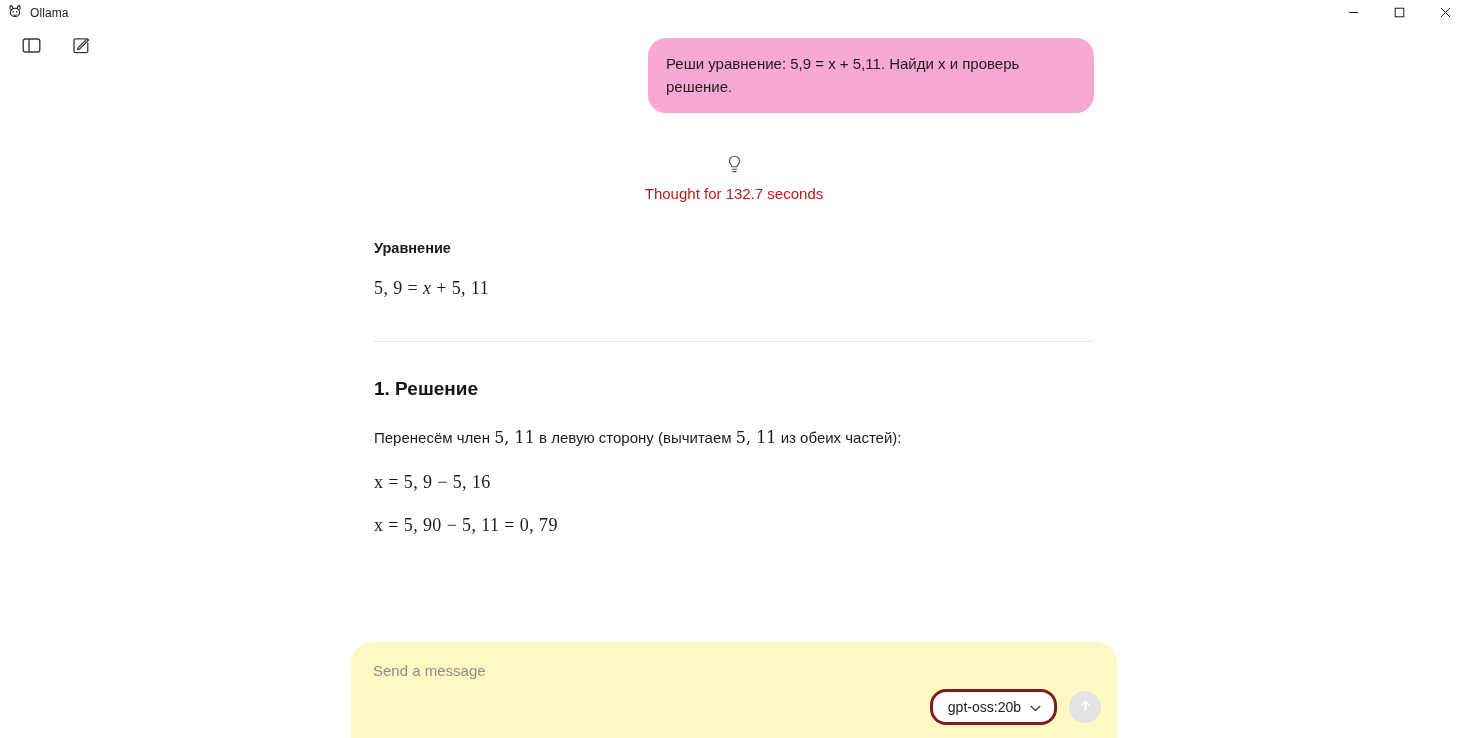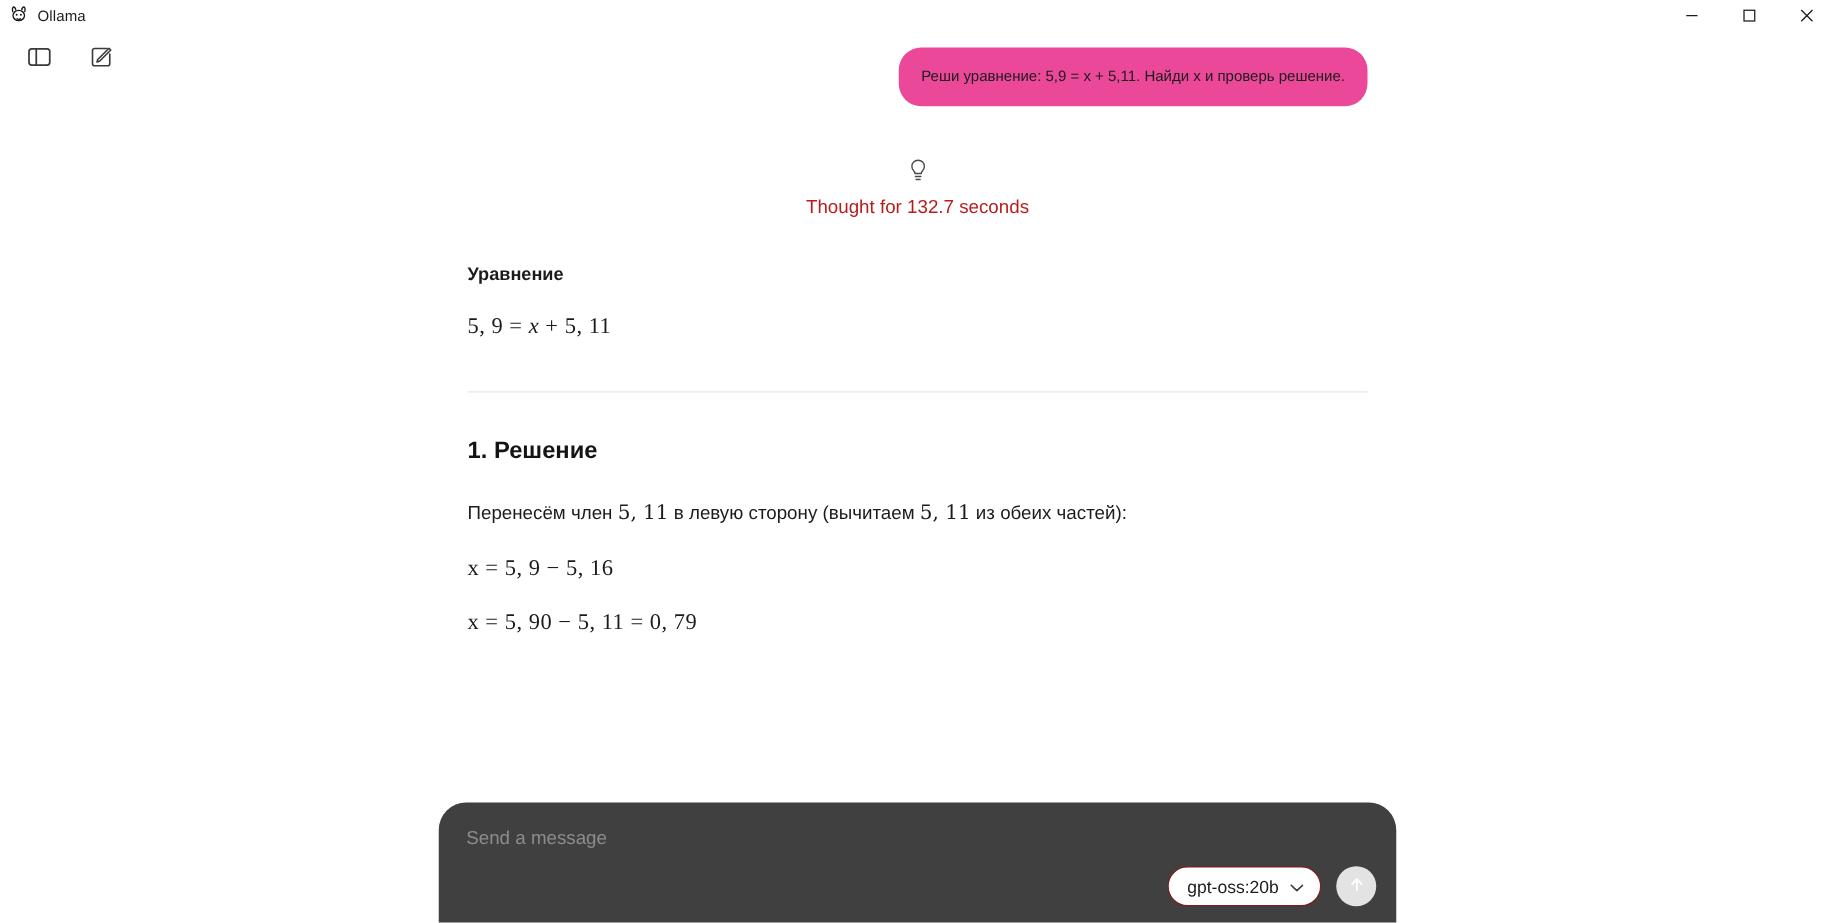--- a/index.html
+++ b/index.html
@@ -84,24 +84,24 @@
     margin: 0 auto;
     padding-top: 14px;
   }
 
   .user-row {
     display: flex;
     justify-content: flex-end;
   }
   .user-bubble {
     max-width: 446px;
-    background: #ec4899;
+    background: #f9a8d4;
     border-radius: 18px;
     padding: 14px 18px;
-    font-size: 12px;
+    font-size: 15px;
     line-height: 1.55;
     color: #1b1b1b;
   }
 
   .thought {
     display: flex;
     align-items: center;
     gap: 10px;
     margin-top: 42px;
     color: #b91c1c;
@@ -159,21 +159,21 @@
     left: 0; right: 0;
     bottom: 0;
     display: flex;
     justify-content: center;
     pointer-events: none;
   }
   .composer {
     pointer-events: auto;
     width: 766px;
     height: 96px;
-    background: #404040;
+    background: #fef9c3;
     border-radius: 22px 22px 0 0;
     position: relative;
   }
   .composer-placeholder {
     position: absolute;
     left: 22px;
     top: 20px;
     font-size: 15px;
     color: #8c8c8c;
   }
@@ -188,21 +188,21 @@
   .model-pill {
     display: flex;
     align-items: center;
     gap: 9px;
     background: #ffffff;
     border-radius: 16px;
     padding: 7px 13px 7px 15px;
     font-size: 14px;
     color: #1b1b1b;
     cursor: pointer;
-    border: 1px solid #7f1d1d;
+    border: 3px solid #7f1d1d;
   }
   .send-btn {
     width: 32px; height: 32px;
     border-radius: 50%;
     background: #e3e3e3;
     display: flex;
     align-items: center;
     justify-content: center;
     border: 0;
     cursor: pointer;

